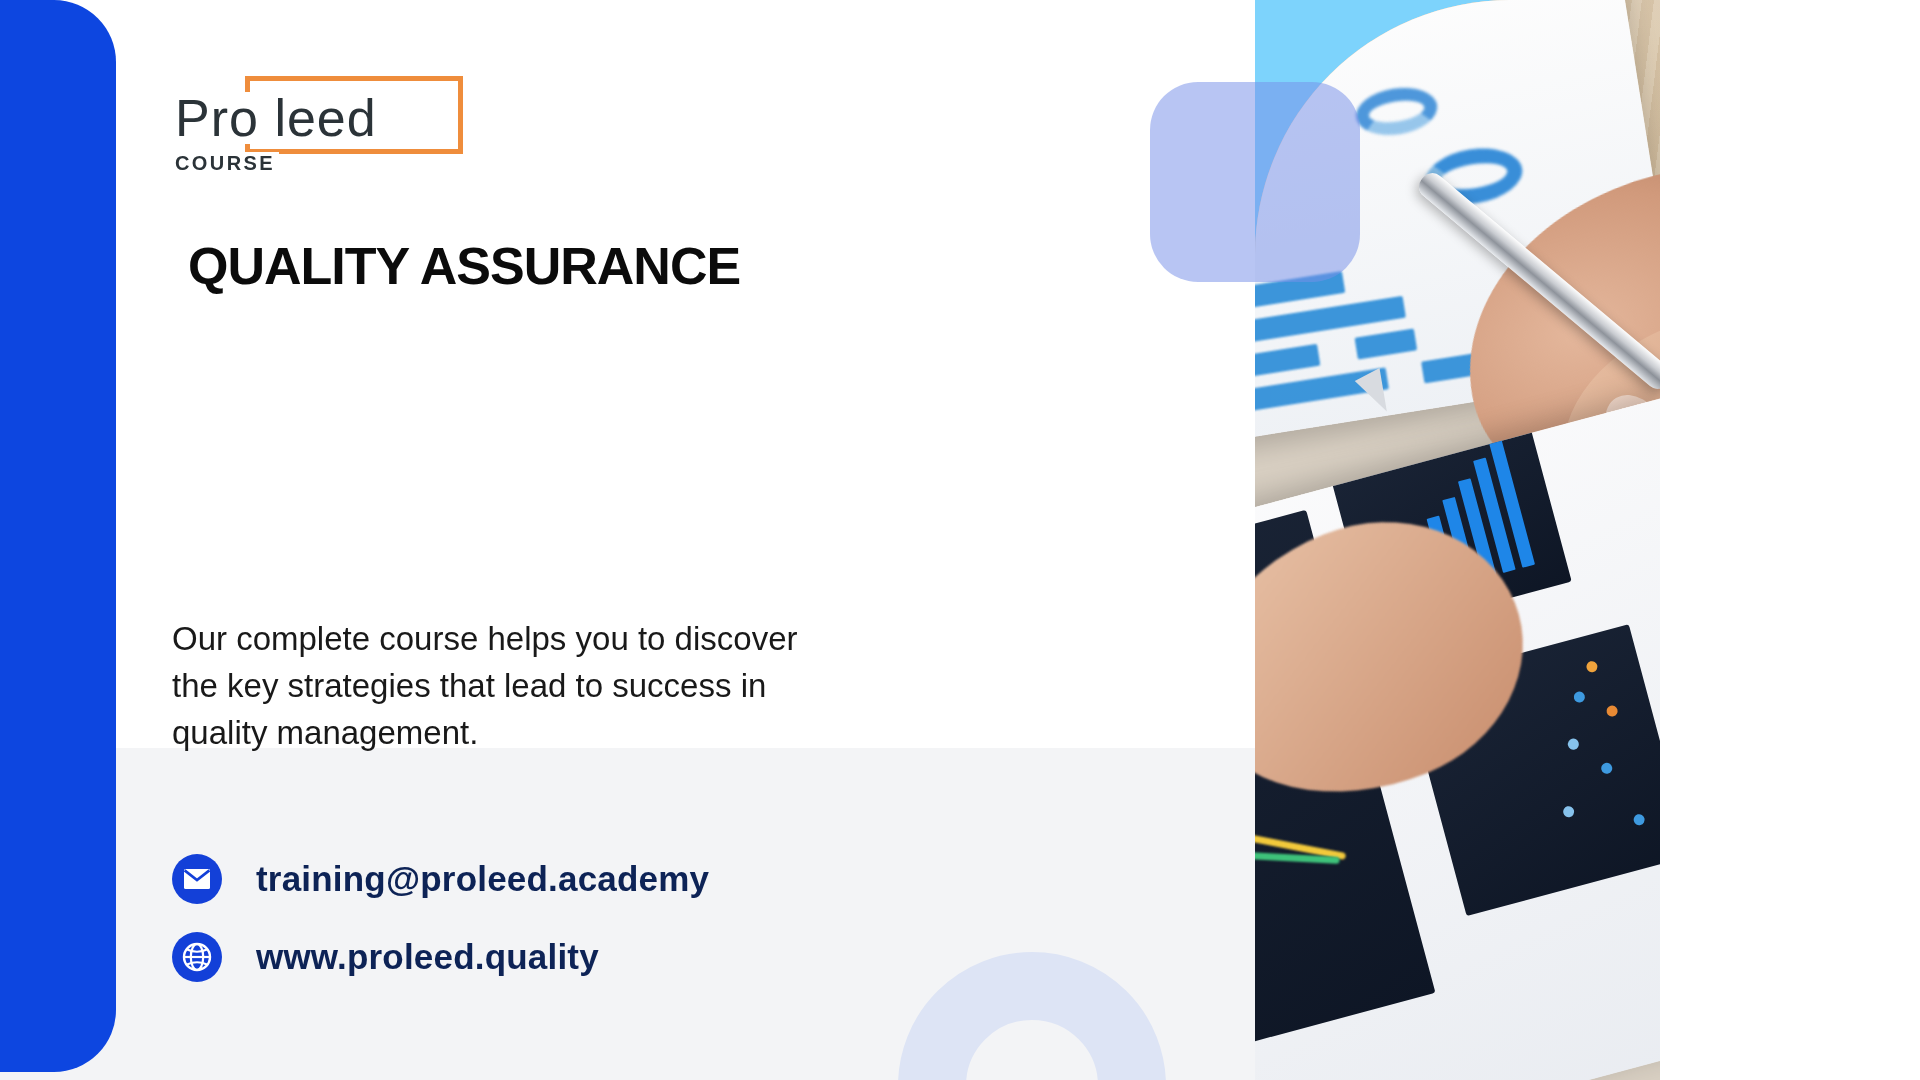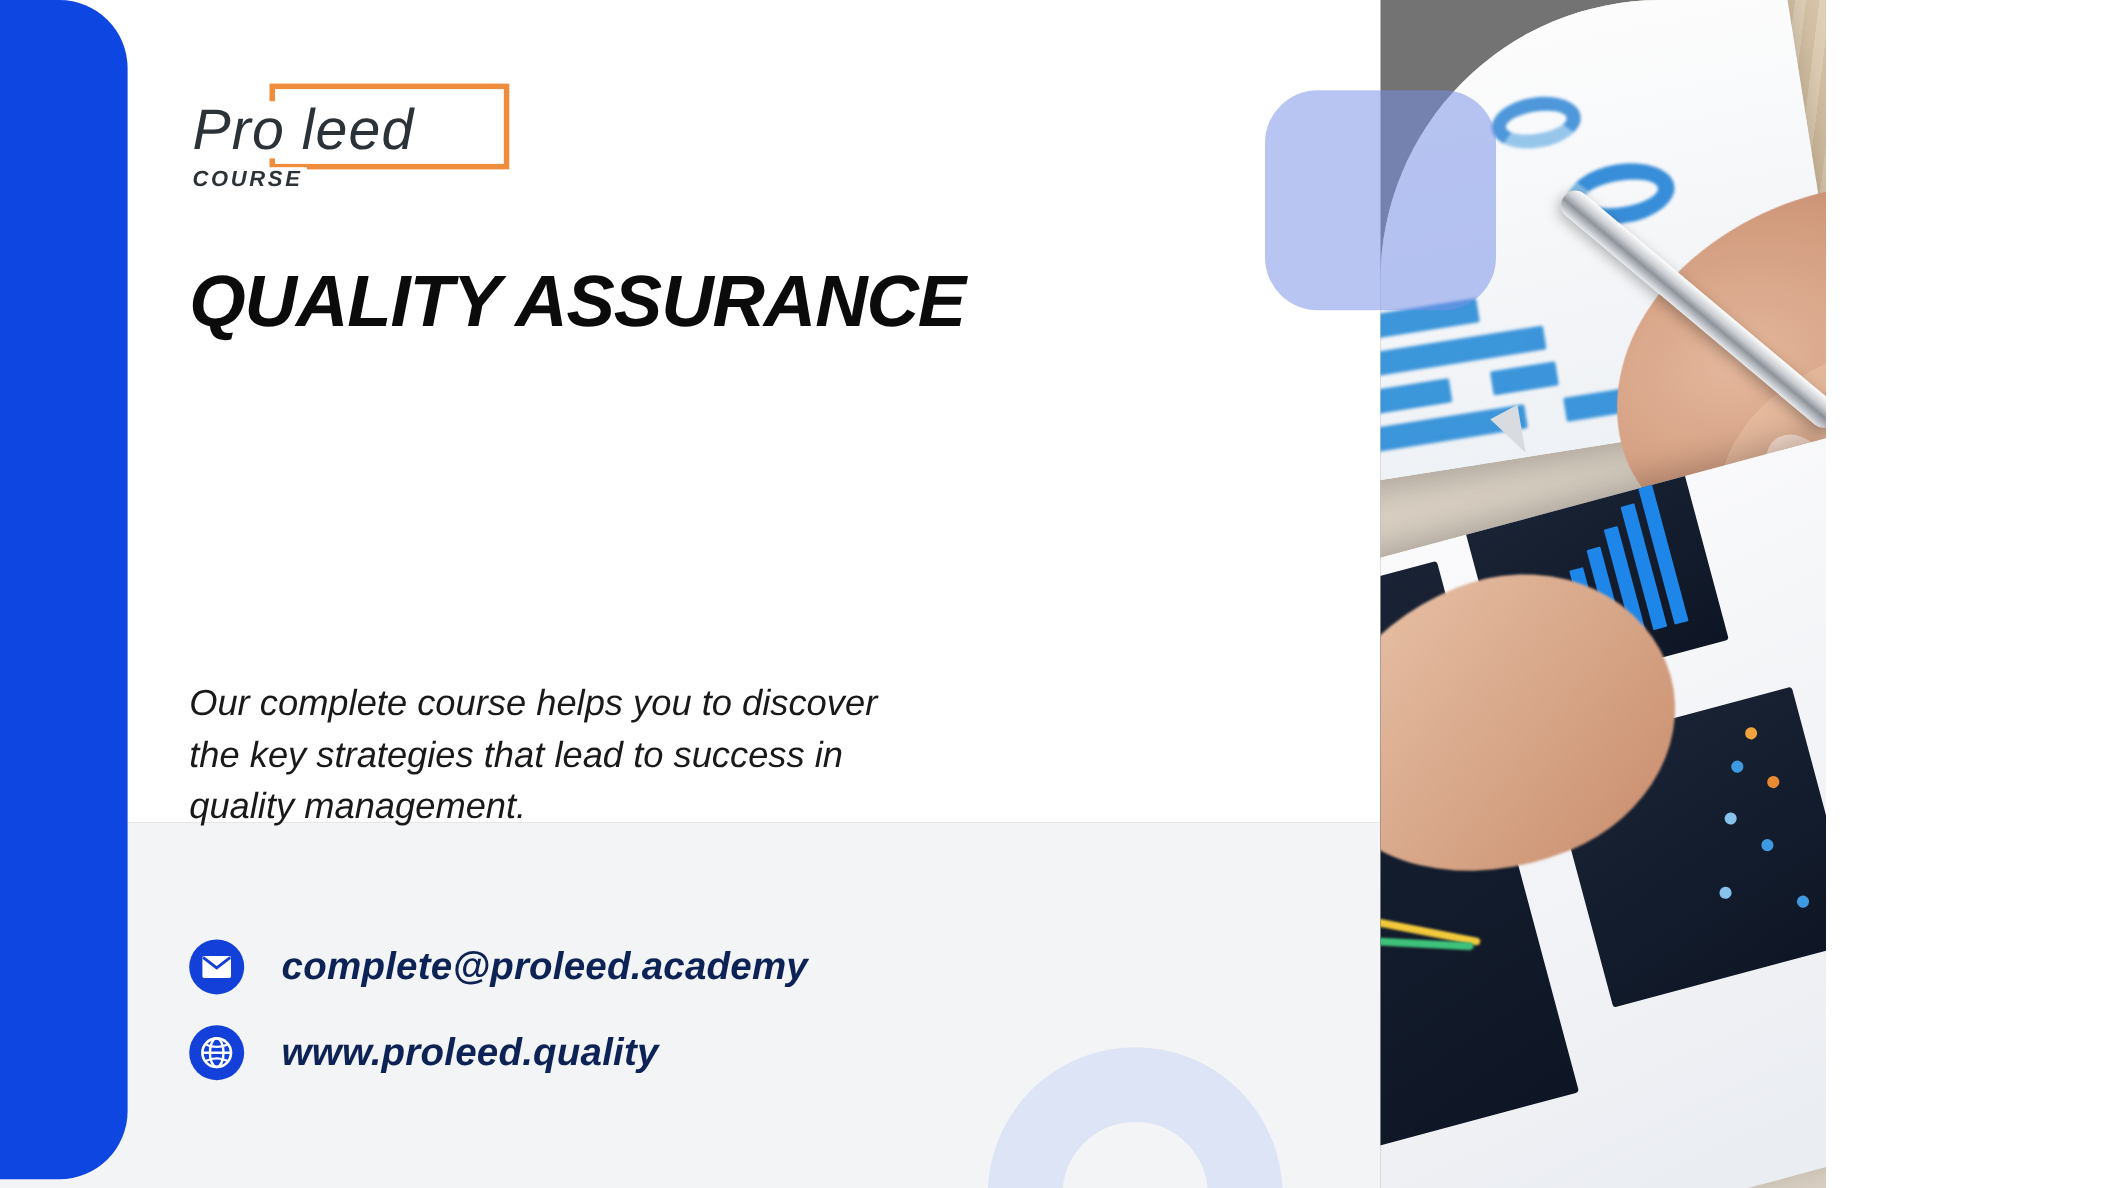--- a/index.html
+++ b/index.html
@@ -6,23 +6,22 @@
   html, body {
     width:1920px; height:1080px;
     overflow:hidden;
     font-family:"Liberation Sans", sans-serif;
     background:#ffffff;
   }
 
   #poster {
     position:relative;
     width:1660px; height:1080px;
-    background:#737373;
-    overflow:hidden;
-    font-style:italic;
+    background:#7dd3fc;
+    overflow:hidden;
   }
 
   
   .bg-top {
     position:absolute; left:0; top:0;
     width:1255px; height:748px;
     background:#ffffff;
   }
   .bg-bottom {
     position:absolute; left:0; top:748px;
@@ -205,23 +204,23 @@
   }
   .logo-word .thin { font-weight:300; }
   .logo-sub {
     position:absolute; left:3px; top:76px;
     font-size:20px; font-weight:700; letter-spacing:2.4px;
     color:#2b3338; background:#fff; padding:0 4px 0 0;
   }
 
   
   .headline {
-    position:absolute; left:172px; top:240px;
+    position:absolute; left:188px; top:240px;
     width:1010px;
-    font-size:66px;
+    font-size:52px;
     font-weight:700;
     line-height:1.02;
     letter-spacing:-1px;
     color:#0b0b0b;
     text-transform:uppercase;
     font-stretch:condensed;
   }
   .headline span { display:block; }
 
   
@@ -339,21 +338,21 @@
 
   <div class="contacts">
 
     <div class="contact-row">
       <span class="c-icon">
         <svg width="28" height="22" viewBox="0 0 28 22">
           <rect x="1" y="1" width="26" height="20" rx="1.5" fill="#ffffff"></rect>
           <path d="M1.6 2.4 L14 12 L26.4 2.4" fill="none" stroke="#1340d8" stroke-width="2.6"></path>
         </svg>
       </span>
-      <span class="c-text">complete@proleed.academy</span>
+      <span class="c-text">training@proleed.academy</span>
     </div>
 
     <div class="contact-row">
       <span class="c-icon">
         <svg width="32" height="32" viewBox="0 0 32 32">
           <circle cx="16" cy="16" r="13" fill="none" stroke="#ffffff" stroke-width="2.4"></circle>
           <ellipse cx="16" cy="16" rx="6.2" ry="13" fill="none" stroke="#ffffff" stroke-width="2.2"></ellipse>
           <line x1="3" y1="16" x2="29" y2="16" stroke="#ffffff" stroke-width="2.2"></line>
           <path d="M6 8.5 Q16 13 26 8.5" fill="none" stroke="#ffffff" stroke-width="2"></path>
           <path d="M6 23.5 Q16 19 26 23.5" fill="none" stroke="#ffffff" stroke-width="2"></path>

